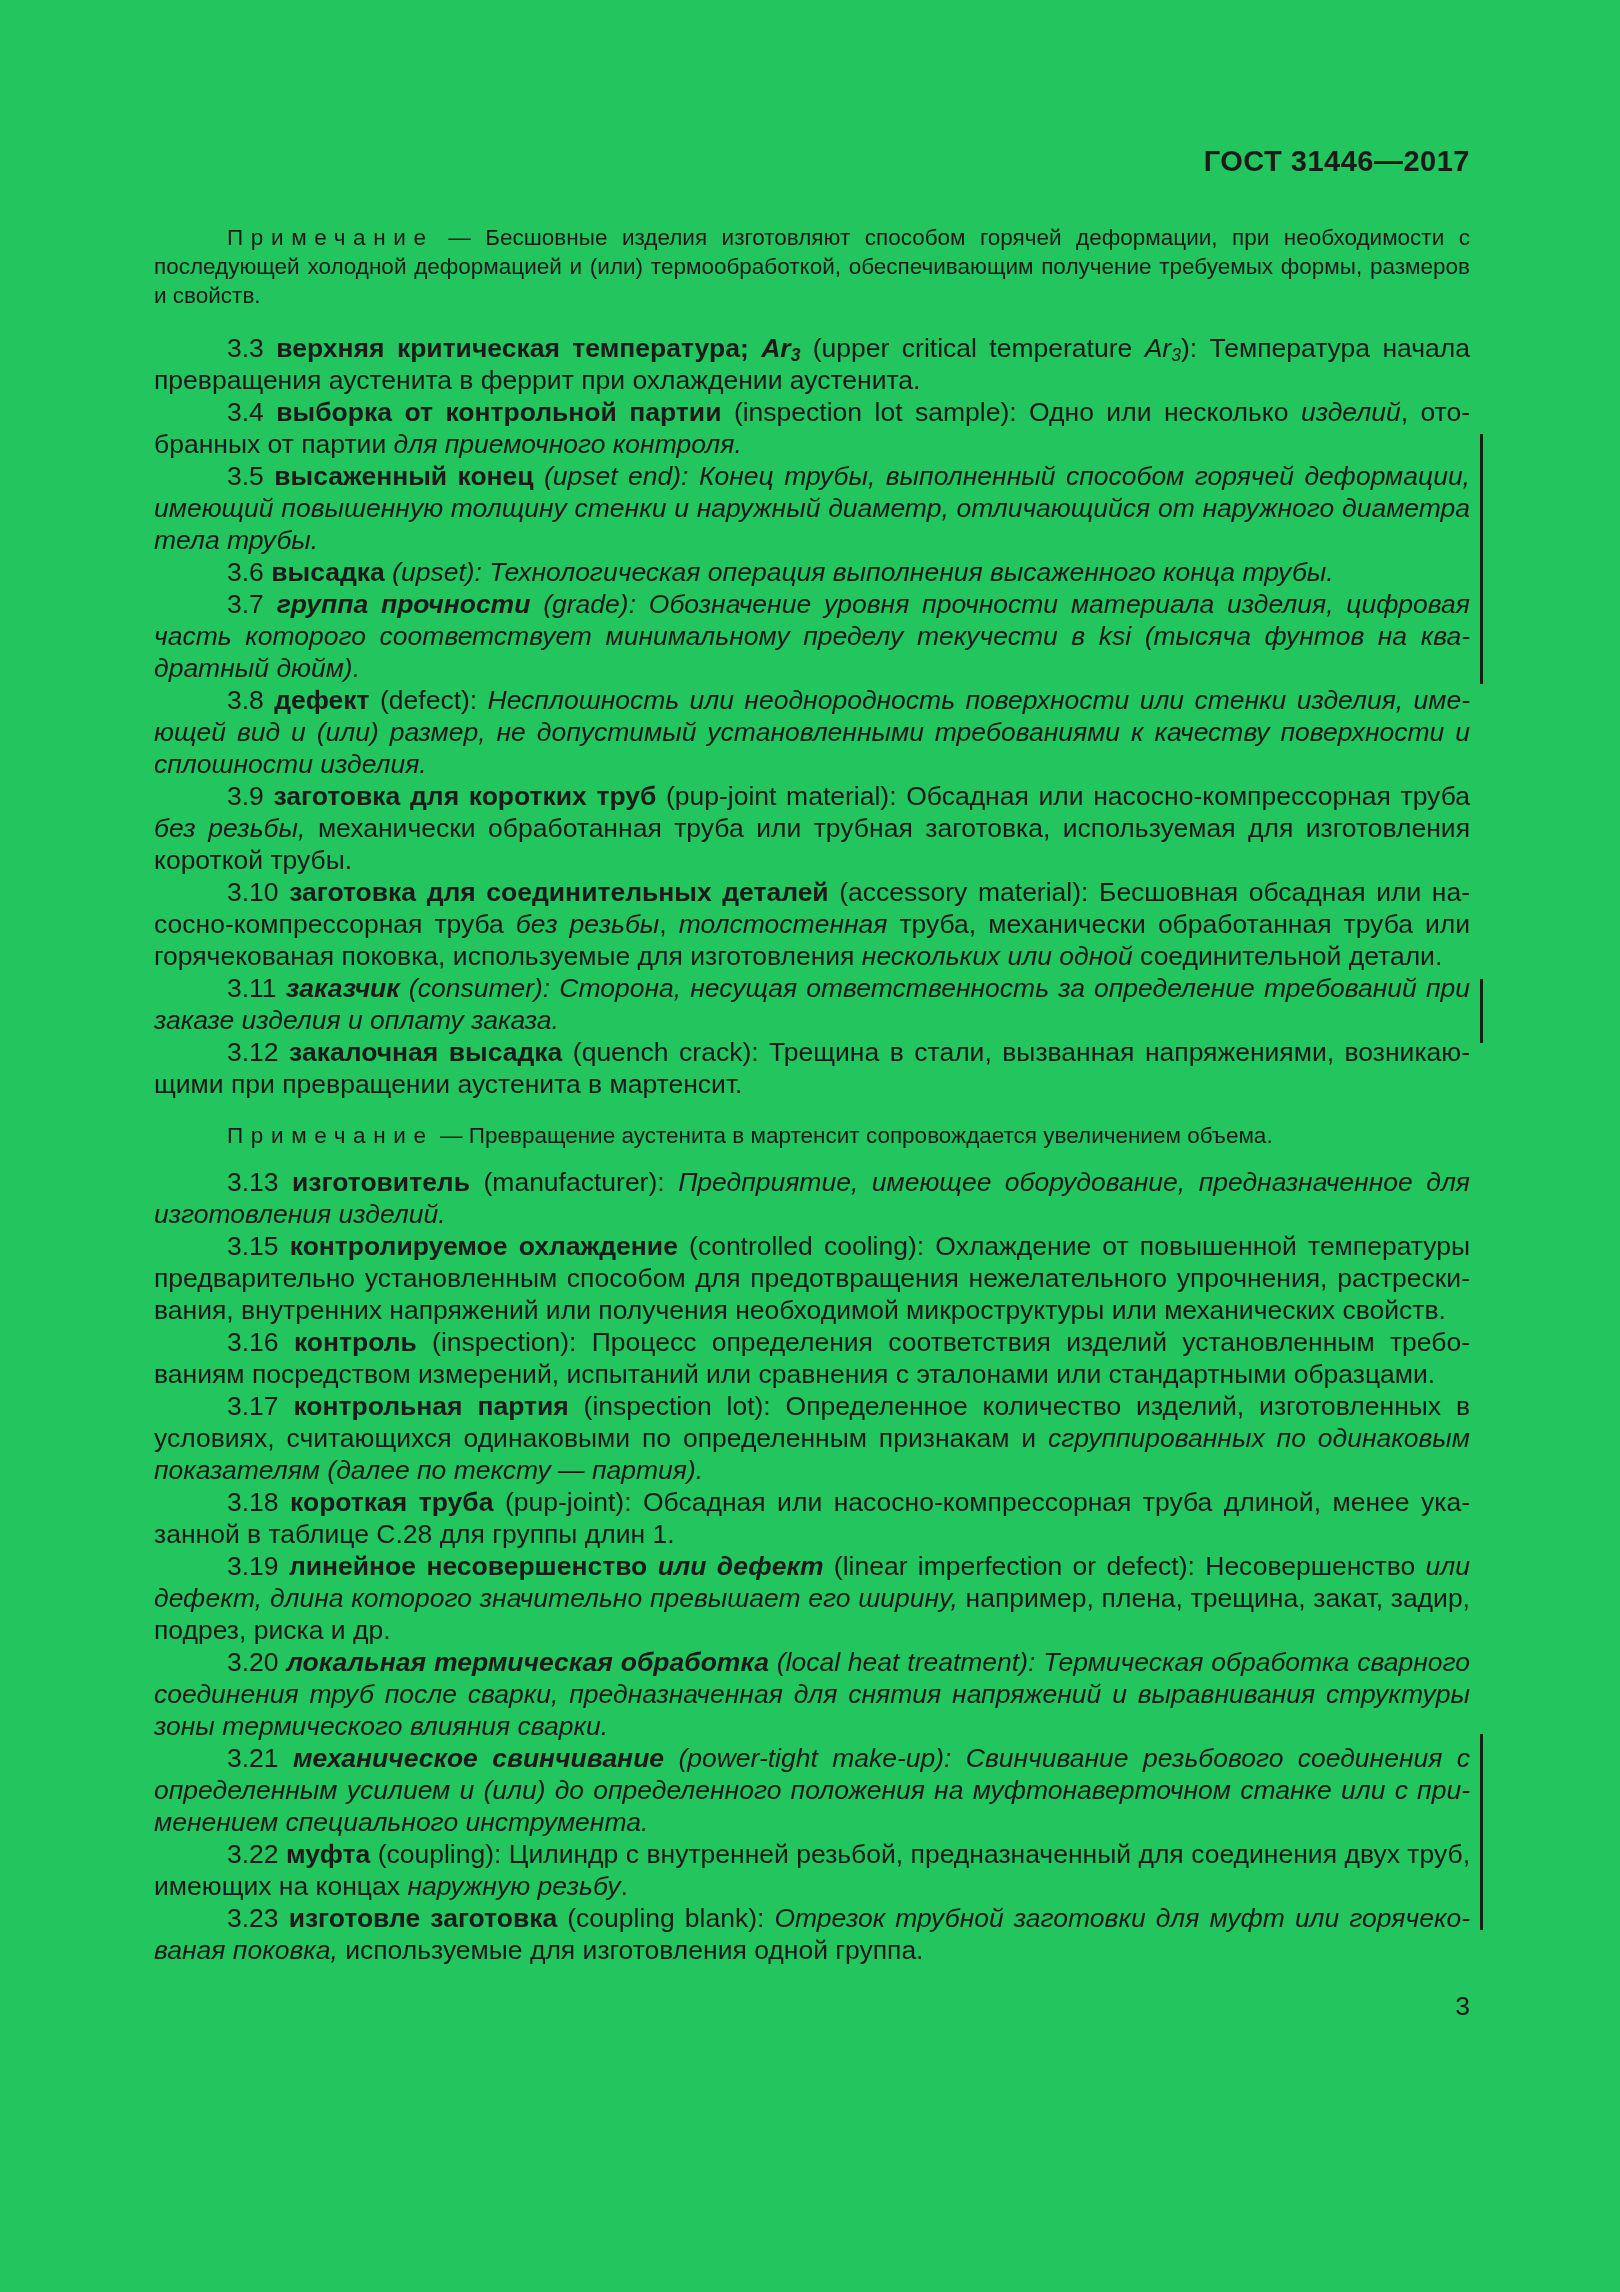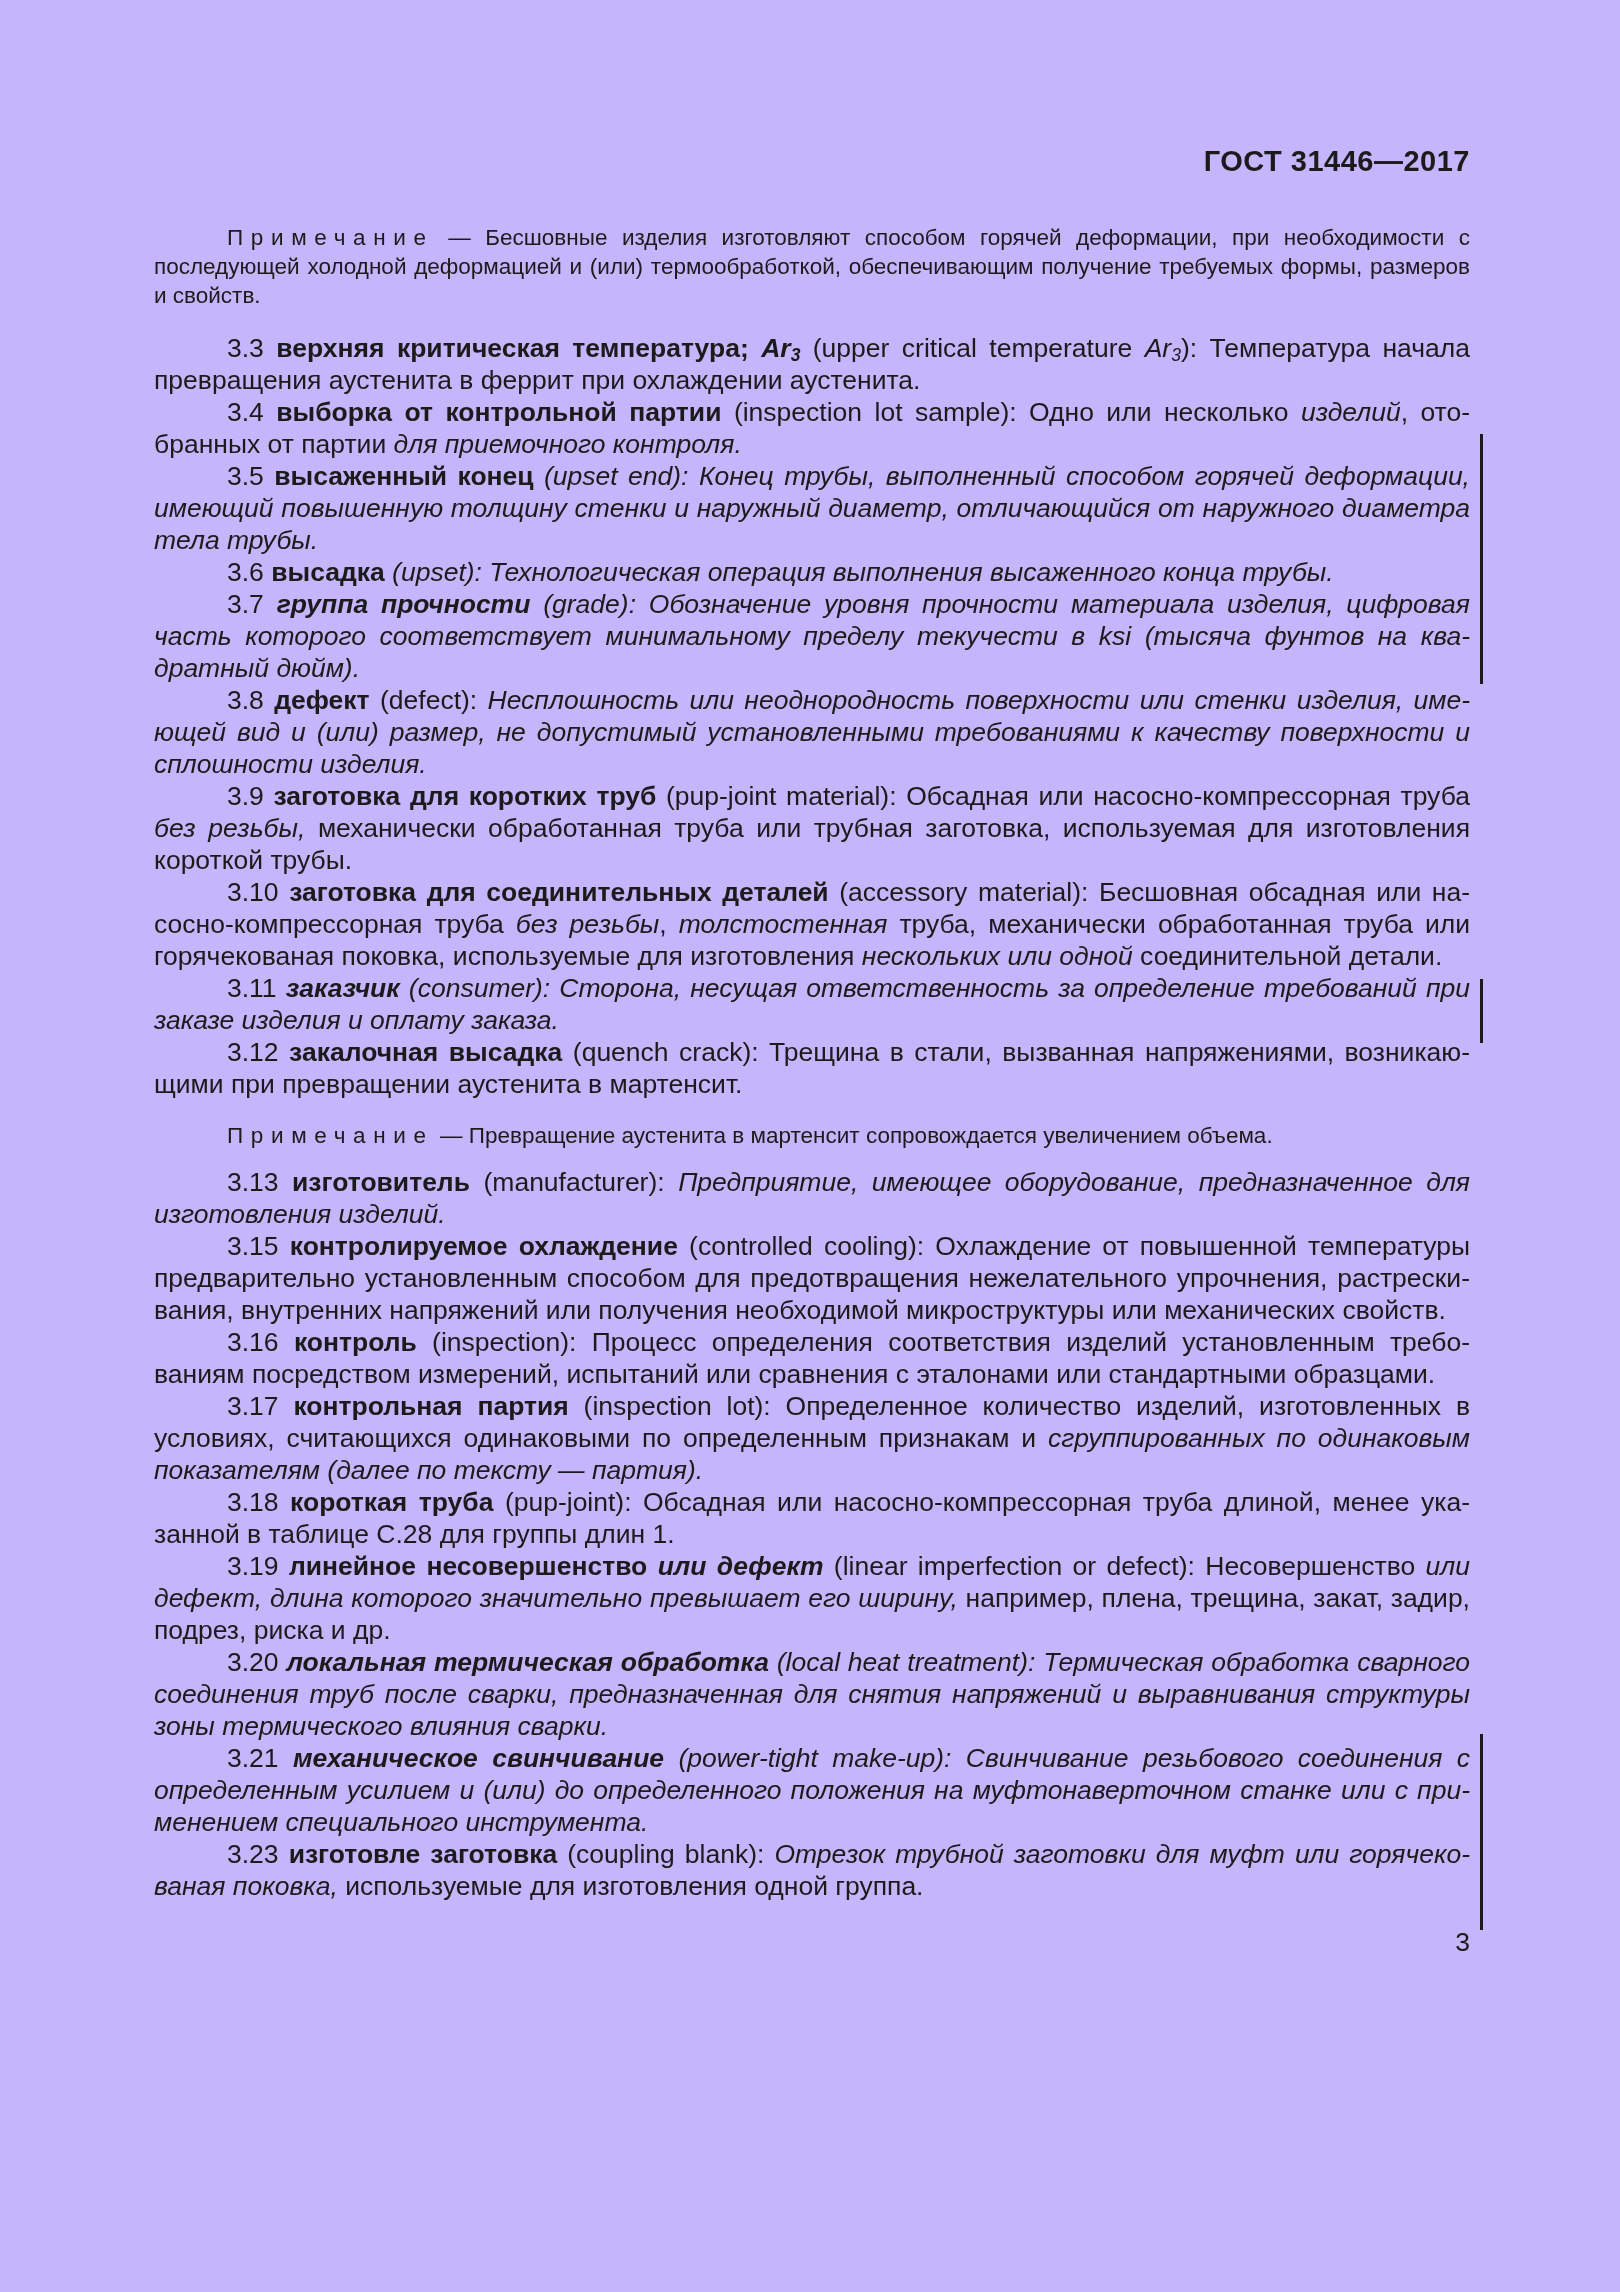--- a/index.html
+++ b/index.html
@@ -5,21 +5,21 @@
   html, body {
     margin: 0;
     padding: 0;
     background: #e8e8e8;
   }
   .page {
     position: relative;
     width: 1620px;
     height: 2293px;
     margin: 0 auto;
-    background: #c4b5fd;
+    background: #22c55e;
     color: #1b1b1b;
     font-family: "Liberation Sans", sans-serif;
     overflow: hidden;
   }
   .content {
     position: absolute;
     left: 154px;
     top: 0;
     width: 1316px;
   }
@@ -93,20 +93,21 @@
         <p class="body"><span class="r-n">3.12 </span><span class="r-b">закалочная высадка</span><span class="r-n"> (quench crack): Трещина в стали, вызванная напряжениями, возникаю­щими при превращении аустенита в мартенсит.</span></p>
         <p class="note note-mid"><span class="r-sp">Примечание</span><span class="r-n">&nbsp;— Превращение аустенита в мартенсит сопровождается увеличением объема.</span></p>
         <p class="body"><span class="r-n">3.13 </span><span class="r-b">изготовитель</span><span class="r-n"> (manufacturer): </span><span class="r-i">Предприятие, имеющее оборудование, предназначенное для изготовления изделий.</span></p>
         <p class="body"><span class="r-n">3.15 </span><span class="r-b">контролируемое охлаждение</span><span class="r-n"> (controlled cooling): Охлаждение от повышенной температуры предварительно установленным способом для предотвращения нежелательного упрочнения, растрески­вания, внутренних напряжений или получения необходимой микроструктуры или механических свойств.</span></p>
         <p class="body"><span class="r-n">3.16 </span><span class="r-b">контроль</span><span class="r-n"> (inspection): Процесс определения соответствия изделий установленным требо­ваниям посредством измерений, испытаний или сравнения с эталонами или стандартными образцами.</span></p>
         <p class="body"><span class="r-n">3.17 </span><span class="r-b">контрольная партия</span><span class="r-n"> (inspection lot): Определенное количество изделий, изготовленных в условиях, считающихся одинаковыми по определенным признакам и </span><span class="r-i">сгруппированных по одинаковым показателям (далее по тексту — партия).</span></p>
         <p class="body"><span class="r-n">3.18 </span><span class="r-b">короткая труба</span><span class="r-n"> (pup-joint): Обсадная или насосно-компрессорная труба длиной, менее ука­занной в таблице С.28 для группы длин 1.</span></p>
         <p class="body"><span class="r-n">3.19 </span><span class="r-b">линейное несовершенство </span><span class="r-bi">или дефект</span><span class="r-n"> (linear imperfection or defect): Несовершенство </span><span class="r-i">или дефект, длина которого значительно превышает его ширину,</span><span class="r-n"> например, плена, трещина, закат, за­дир, подрез, риска и др.</span></p>
         <p class="body"><span class="r-n">3.20 </span><span class="r-bi">локальная термическая обработка</span><span class="r-i"> (local heat treatment): Термическая обработка свар­ного соединения труб после сварки, предназначенная для снятия напряжений и выравнивания струк­туры зоны термического влияния сварки.</span></p>
         <p class="body"><span class="r-n">3.21 </span><span class="r-bi">механическое свинчивание</span><span class="r-i"> (power-tight make-up): Свинчивание резьбового соединения с определенным усилием и (или) до определенного положения на муфтонаверточном станке или с при­менением специального инструмента.</span></p>
+        <p class="body"><span class="r-n">3.22 </span><span class="r-b">муфта</span><span class="r-n"> (coupling): Цилиндр с внутренней резьбой, предназначенный для соединения двух труб, имеющих на концах </span><span class="r-i">наружную резьбу</span><span class="r-n">.</span></p>
         <p class="body"><span class="r-n">3.23 </span><span class="r-b">изготовле заготовка</span><span class="r-n"> (coupling blank): </span><span class="r-i">Отрезок трубной заготовки для муфт или горячеко­ваная поковка,</span><span class="r-n"> используемые для изготовления одной группа.</span></p>
       </div>
     <div class="page-number">3</div>
   </div>
   <div id="bars">
       <div class="change-bar" style="top: 434px; height: 250px;"></div>
       <div class="change-bar" style="top: 979px; height: 64px;"></div>
       <div class="change-bar" style="top: 1734px; height: 196px;"></div>
     </div>
 </div>

